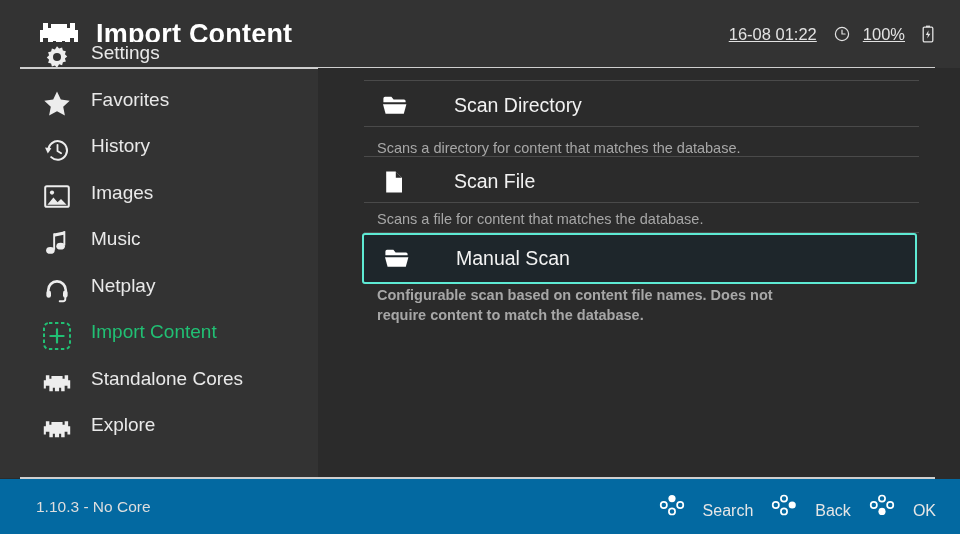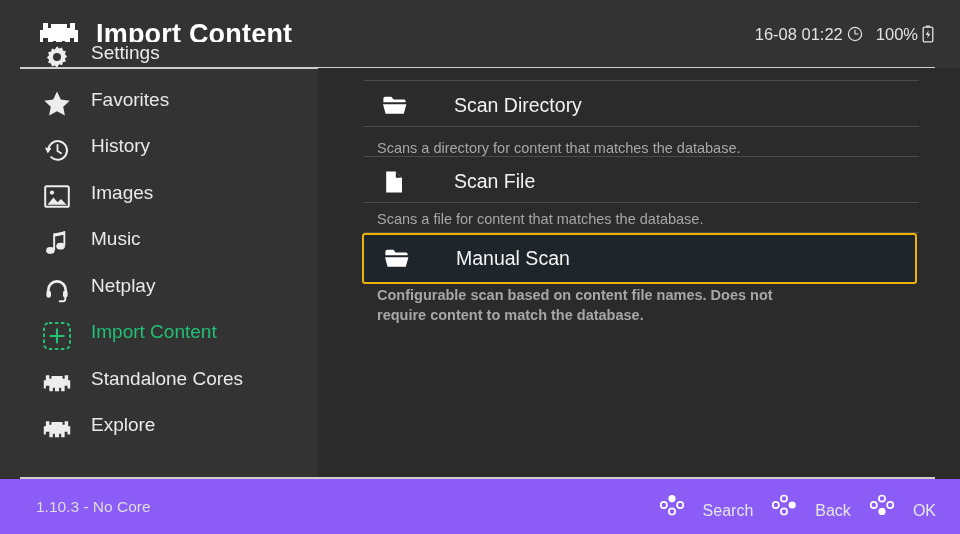--- a/index.html
+++ b/index.html
@@ -23,21 +23,21 @@
     margin-left:14px;
     font-size:27px; font-weight:bold; color:#ffffff;
     letter-spacing:0.2px;
     white-space:nowrap;
   }
   .hdr-right {
     margin-left:auto; margin-right:26px;
     display:flex; align-items:center; gap:13px;
     font-size:16.5px; color:#e2e2e2;
   }
-  .hdr-group { display:flex; align-items:center; gap:4px; }
+  .hdr-group { display:flex; align-items:center; gap:17px;text-decoration:underline; }
   .hdr-group .glyph { display:flex; align-items:center; }
 
   .header-divider {
     position:absolute; left:20px; top:67px; width:915px; height:2px;
     background:#cfcfcf;
   }
 
   
   .sidebar {
     position:absolute; left:0; top:42px; width:318px; height:436px;
@@ -83,37 +83,37 @@
     display:flex; align-items:center; justify-content:center;
     flex:none;
   }
   .entry-label {
     margin-left:18px;
     font-size:19.5px; color:#f2f2f2;
     white-space:nowrap;
   }
   .entry.selected {
     background:#1e262b;
-    border:2px solid #eab308;
+    border:2px solid #5eead4;
     border-radius:3px;
   }
   .desc {
     position:absolute; left:377px;
     width:545px;
     font-size:14.5px; line-height:20px; color:#a7a7a7;
   }
 
   
   .footer-divider {
     position:absolute; left:20px; top:477px; width:915px; height:2px;
     background:#cfcfcf;
   }
   .footer {
     position:absolute; left:0; top:479px; width:960px; height:55px;
-    background:#8b5cf6;
+    background:#0369a1;
     display:flex; align-items:center;
   }
   .footer-version {
     margin-left:36px;
     font-size:15.5px; color:#dedede;
     white-space:nowrap;
   }
   .footer-actions {
     margin-left:auto; margin-right:24px;
     display:flex; align-items:center; gap:18px;

